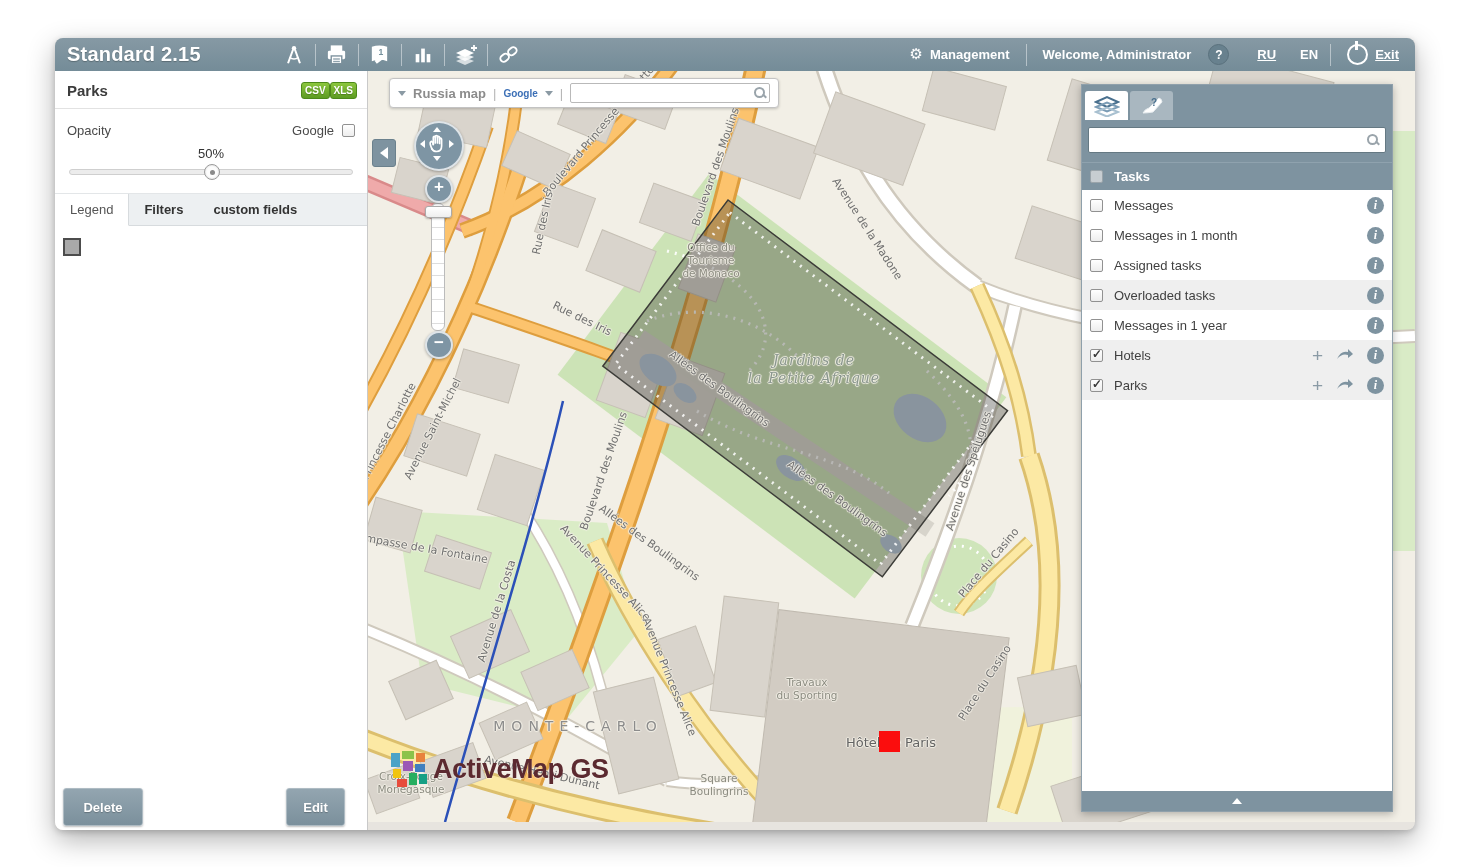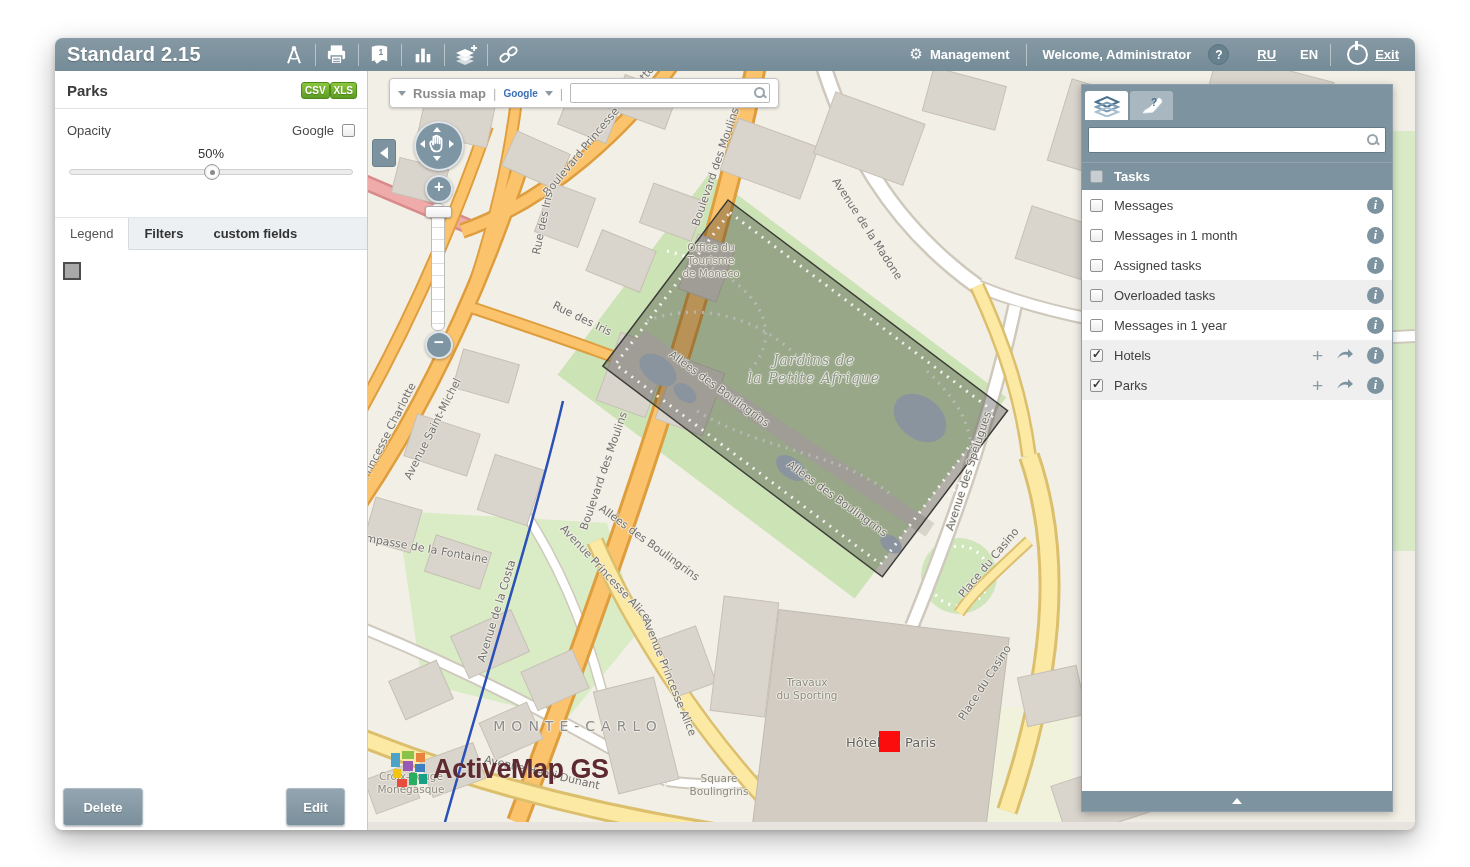--- a/index.html
+++ b/index.html
@@ -36,21 +36,21 @@
   .lp-oprow{display:flex;align-items:center;font-size:13px;color:#4a4a4a;}
   .lp-oprow .sp{flex:1;}
   .curtain-cb{margin-left:8px!important;}
   .op-val{text-align:center;font-size:13px;color:#333;margin:8px 0 2px 0;}
   .slider{position:relative;height:16px;margin:0 2px;}
   .slider .track{position:absolute;left:0;right:0;top:6px;height:4px;background:#ececec;
     border:1px solid #cfcfcf;border-radius:3px;}
   .slider .handle{position:absolute;left:50%;top:1px;width:14px;height:14px;margin-left:-7px;border-radius:50%;
     background:#fdfdfd;border:1px solid #9a9a9a;box-shadow:inset 0 0 2px rgba(0,0,0,.2);cursor:pointer;}
   .slider .handle::after{content:"";position:absolute;left:4.5px;top:4.5px;width:5px;height:5px;border-radius:50%;background:#8a8a8a;}
-  .lp-tabs{display:flex;background:#edf0f2;border-top:1px solid #e3e6e8;border-bottom:1px solid #d7dbde;margin-top:32px;font-size:13px;}
+  .lp-tabs{display:flex;background:#edf0f2;border-top:1px solid #e3e6e8;border-bottom:1px solid #d7dbde;margin-top:8px;font-size:13px;}
   .lp-tab{padding:8px 15px;color:#333;font-weight:bold;cursor:pointer;}
   .lp-tab.active{background:#fff;font-weight:normal;color:#555;
     border-right:1px solid #d7dbde;margin-bottom:-1px;border-bottom:1px solid #fff;cursor:default;}
   .legend-swatch{width:14px;height:14px;background:#a9a9a9;border:2px solid #4c4c4c;margin:12px 0 0 8px;}
   .lp-buttons{position:absolute;left:0;right:0;bottom:4px;height:38px;}
   .btn-slate{position:absolute;bottom:0;height:36px;border-radius:3px;color:#fff;font-weight:bold;font-size:13px;
     background:linear-gradient(#93a5b0,#7b909c);border:1px solid #aebbc3;box-shadow:0 1px 2px rgba(0,0,0,.25);
     display:flex;align-items:center;justify-content:center;cursor:pointer;text-shadow:0 1px 1px rgba(0,0,0,.25);}
   .btn-delete{left:8px;width:78px;}
   .btn-edit{right:22px;width:57px;}

